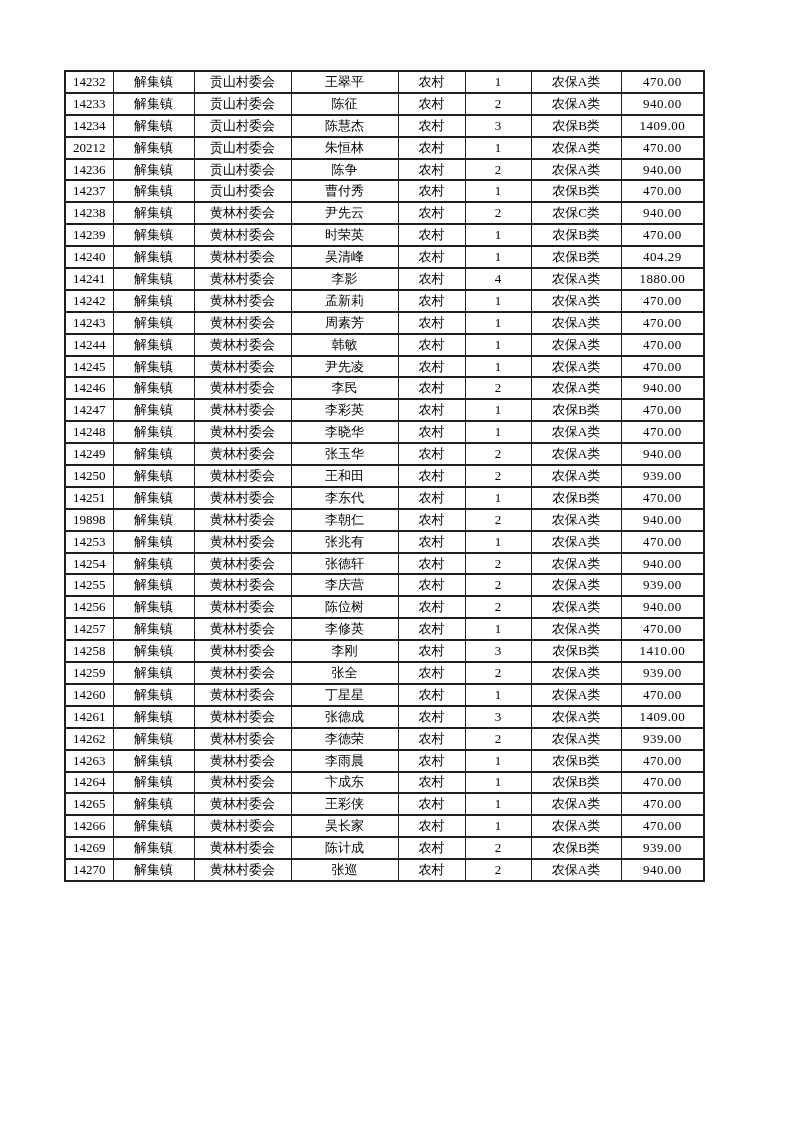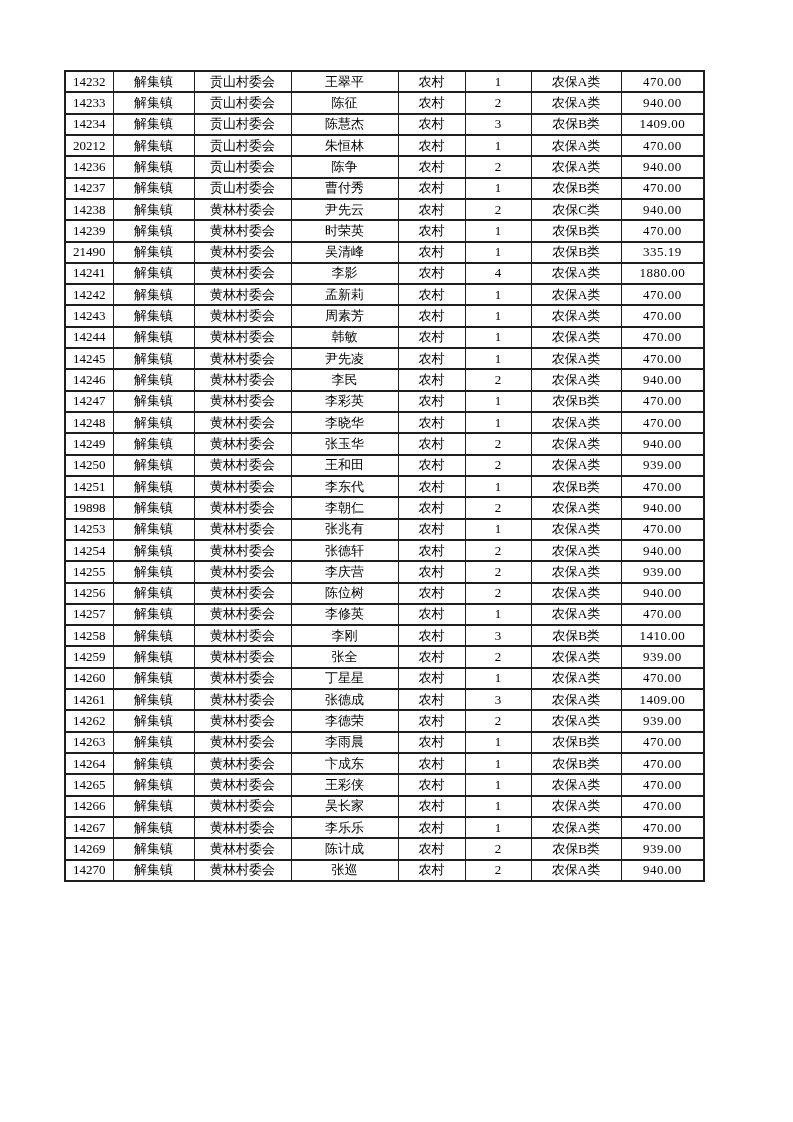--- a/index.html
+++ b/index.html
@@ -131,28 +131,28 @@
           <td class="c-id">14239</td>
           <td class="c-town">解集镇</td>
           <td class="c-village">黄林村委会</td>
           <td class="c-name">时荣英</td>
           <td class="c-type">农村</td>
           <td class="c-count">1</td>
           <td class="c-category">农保B类</td>
           <td class="c-amount">470.00</td>
         </tr>
         <tr>
-          <td class="c-id">21490</td>
+          <td class="c-id">14240</td>
           <td class="c-town">解集镇</td>
           <td class="c-village">黄林村委会</td>
           <td class="c-name">吴清峰</td>
           <td class="c-type">农村</td>
           <td class="c-count">1</td>
           <td class="c-category">农保B类</td>
-          <td class="c-amount">335.19</td>
+          <td class="c-amount">404.29</td>
         </tr>
         <tr>
           <td class="c-id">14241</td>
           <td class="c-town">解集镇</td>
           <td class="c-village">黄林村委会</td>
           <td class="c-name">李影</td>
           <td class="c-type">农村</td>
           <td class="c-count">4</td>
           <td class="c-category">农保A类</td>
           <td class="c-amount">1880.00</td>
@@ -395,30 +395,20 @@
           <td class="c-type">农村</td>
           <td class="c-count">1</td>
           <td class="c-category">农保A类</td>
           <td class="c-amount">470.00</td>
         </tr>
         <tr>
           <td class="c-id">14266</td>
           <td class="c-town">解集镇</td>
           <td class="c-village">黄林村委会</td>
           <td class="c-name">吴长家</td>
-          <td class="c-type">农村</td>
-          <td class="c-count">1</td>
-          <td class="c-category">农保A类</td>
-          <td class="c-amount">470.00</td>
-        </tr>
-        <tr>
-          <td class="c-id">14267</td>
-          <td class="c-town">解集镇</td>
-          <td class="c-village">黄林村委会</td>
-          <td class="c-name">李乐乐</td>
           <td class="c-type">农村</td>
           <td class="c-count">1</td>
           <td class="c-category">农保A类</td>
           <td class="c-amount">470.00</td>
         </tr>
         <tr>
           <td class="c-id">14269</td>
           <td class="c-town">解集镇</td>
           <td class="c-village">黄林村委会</td>
           <td class="c-name">陈计成</td>

